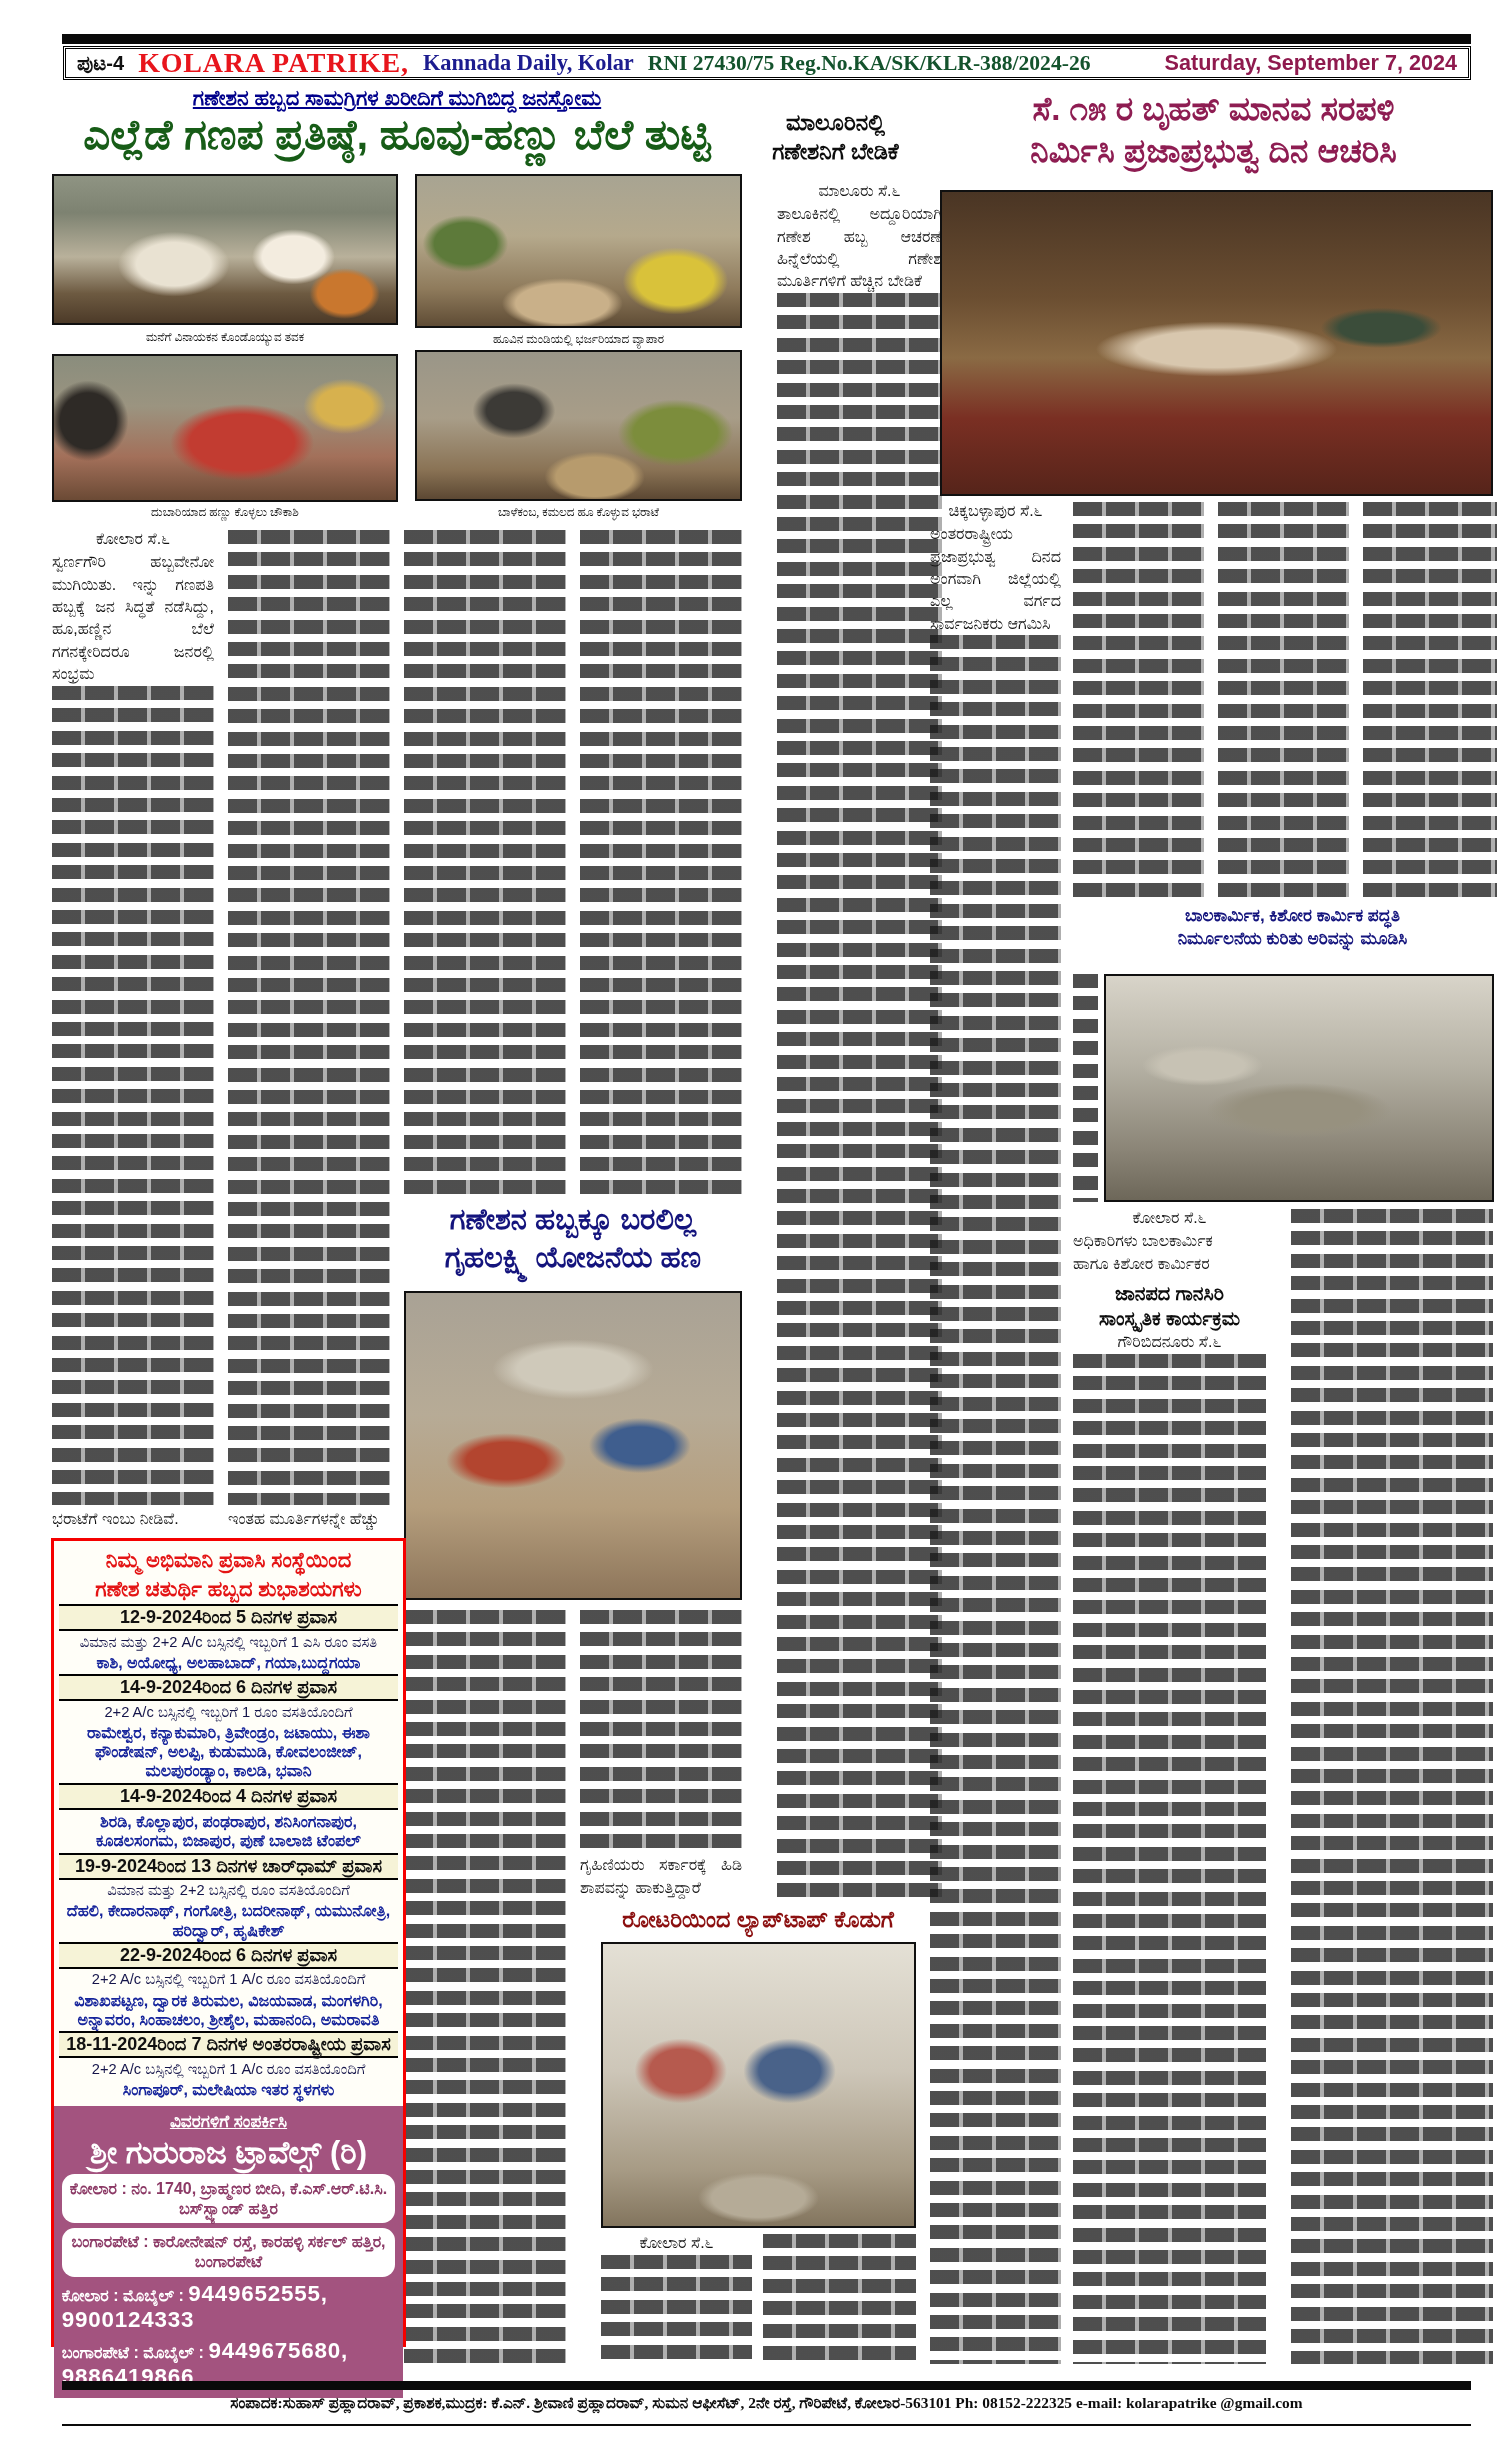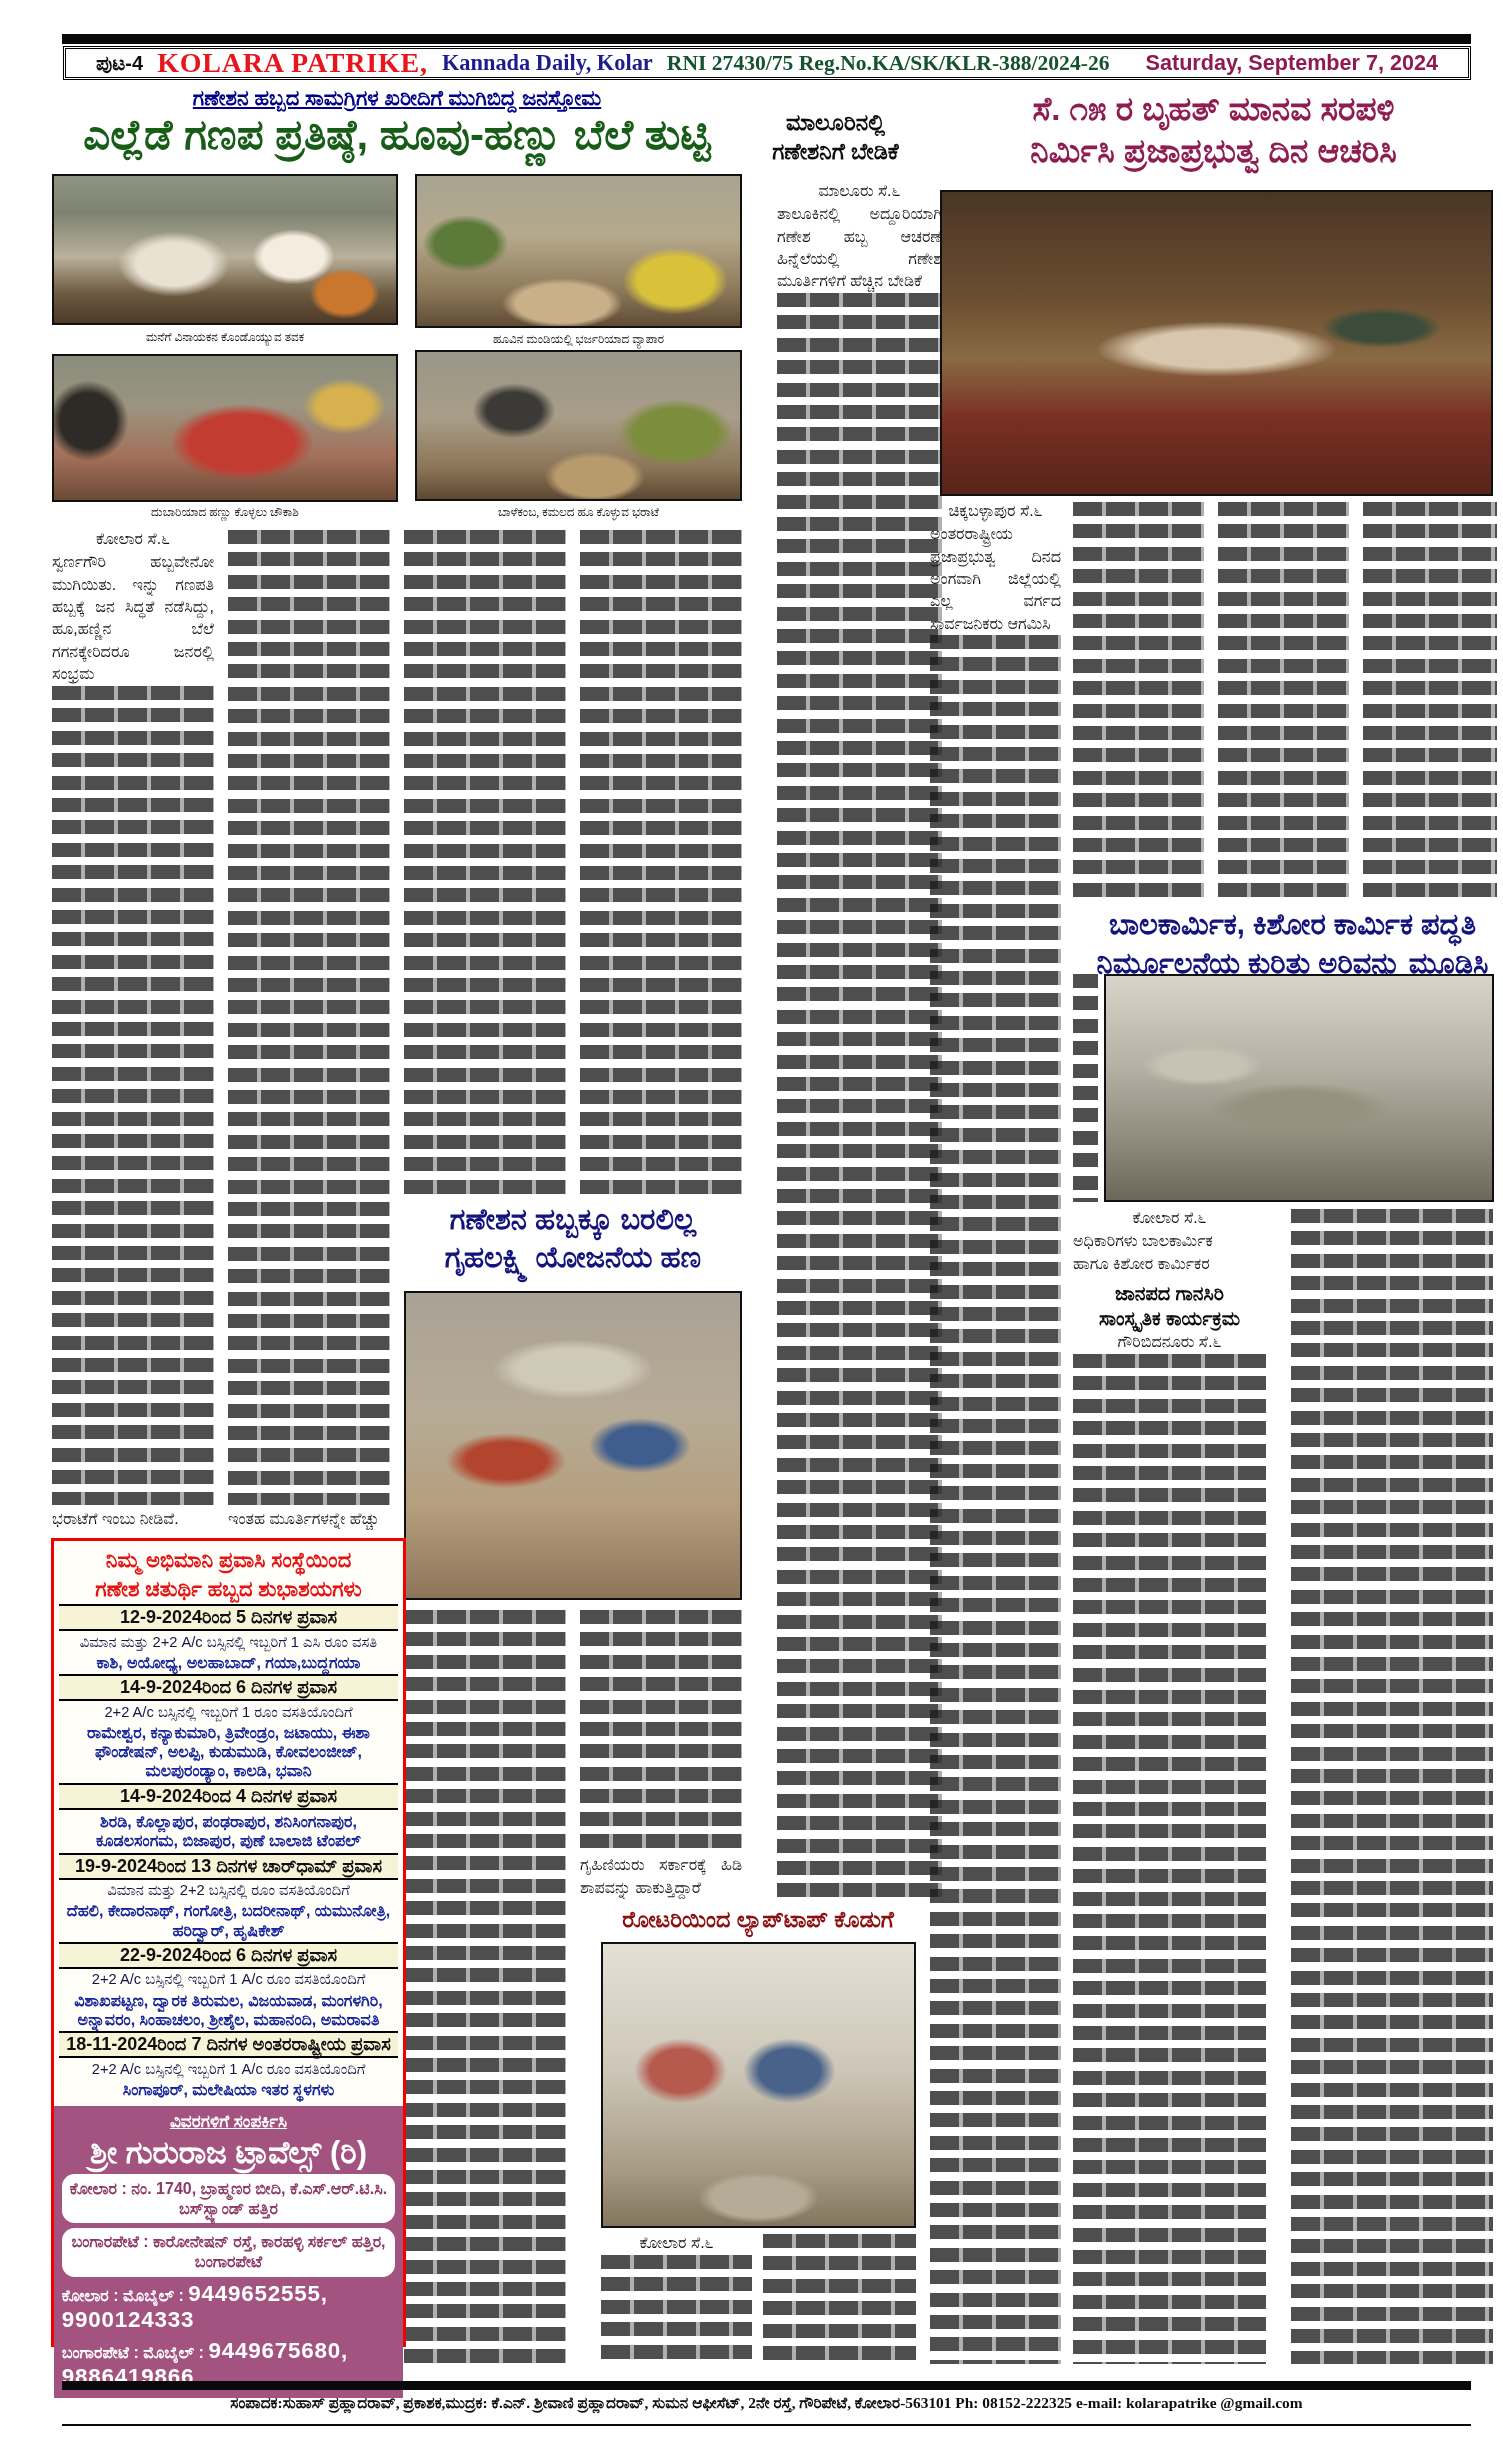--- a/index.html
+++ b/index.html
@@ -1,32 +1,32 @@
 <!DOCTYPE html>
 <html lang="kn" style="font-size:12.4px"><head>
 <meta charset="utf-8">
 <style>
   html,body{margin:0;padding:0;background:#ffffff;}
   #page{position:relative;width:1504px;height:2462px;background:#ffffff;overflow:hidden;
         font-family:"Liberation Sans","DejaVu Sans",sans-serif;color:#111;}
   .abs{position:absolute;box-sizing:border-box;}
   
   .topbar{background:#0a0a0a;}
-  .headbox{border:3.1px double #000;display:flex;align-items:center;gap:14px;padding:0 30px;background:#fff;}
+  .headbox{border:3.1px double #000;display:flex;align-items:center;gap:14px;padding:0 11px;background:#fff;}
   .pageLabel{font-size:20px;font-weight:bold;color:#111;}
   .masthead{font-family:"Liberation Serif","DejaVu Serif",serif;font-size:28px;font-weight:bold;color:#e8151c;letter-spacing:0.8px;}
   .daily{font-family:"Liberation Serif","DejaVu Serif",serif;font-size:22.4px;font-weight:bold;color:#1c1c8f;}
   .rni{font-family:"Liberation Serif","DejaVu Serif",serif;font-size:21.6px;font-weight:bold;color:#14532d;}
   .pdate{margin-left:auto;font-size:21.6px;font-weight:bold;color:#8f1a4e;}
   
   .kicker{font-size:21px;font-weight:bold;color:#00008b;text-align:center;text-decoration:underline;}
   .hl-green{font-size:42px;font-weight:bold;color:#175c17;text-align:center;line-height:1.05;}
   .hl-maroon{font-size:33px;font-weight:bold;color:#8e1d52;text-align:center;line-height:1.28;}
   .hl-blue{font-size:29px;font-weight:bold;color:#14147d;text-align:center;line-height:1.3;}
-  .hl-blue-sm{font-size:29px;font-weight:bold;color:#14147d;text-align:center;line-height:1.35;}
+  .hl-blue-sm{font-size:17px;font-weight:bold;color:#14147d;text-align:center;line-height:1.35;}
   .hl-black{font-size:22.4px;font-weight:bold;color:#0d0d0d;text-align:center;line-height:1.3;}
   .hl-darkred{font-size:22.4px;font-weight:bold;color:#8b0f0f;text-align:center;}
   .subhead-bold{font-size:19.3px;font-weight:bold;color:#0d0d0d;text-align:center;line-height:1.3;}
   
   .photo{border:2.3px solid #101010;}
   .ph-garland{background:
      radial-gradient(69px 46px at 70% 55%, #f3ecdf 0 45%, transparent 60%),
      radial-gradient(93px 54px at 35% 60%, #e9e2d2 0 40%, transparent 60%),
      radial-gradient(54px 39px at 85% 80%, #c9772e 0 50%, transparent 65%),
      linear-gradient(180deg,#8f9483 0%,#7d8271 25%,#b9b19b 55%,#6d5a41 80%,#4c3a28 100%);}

